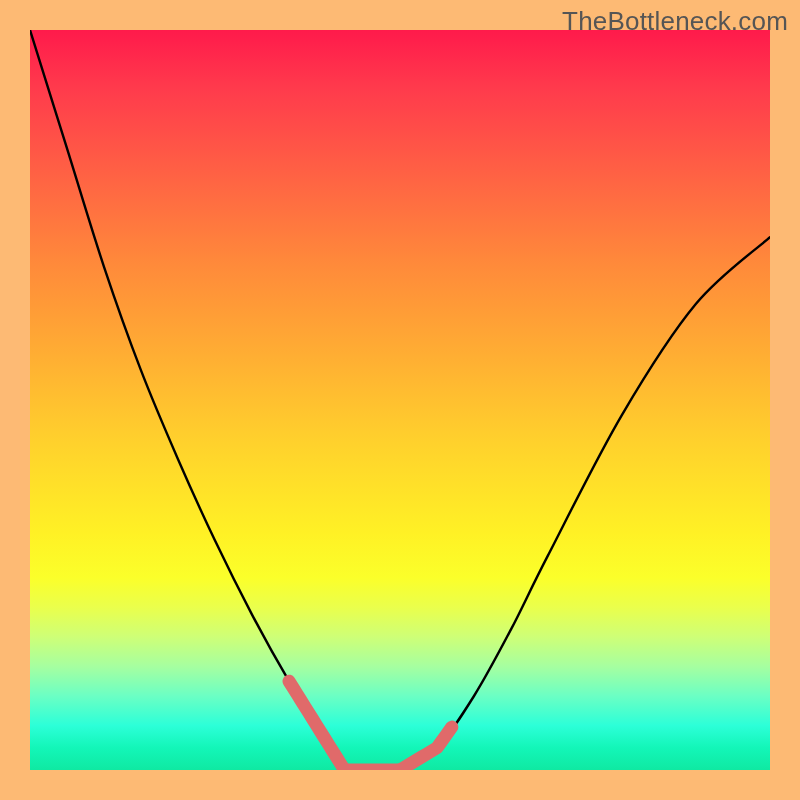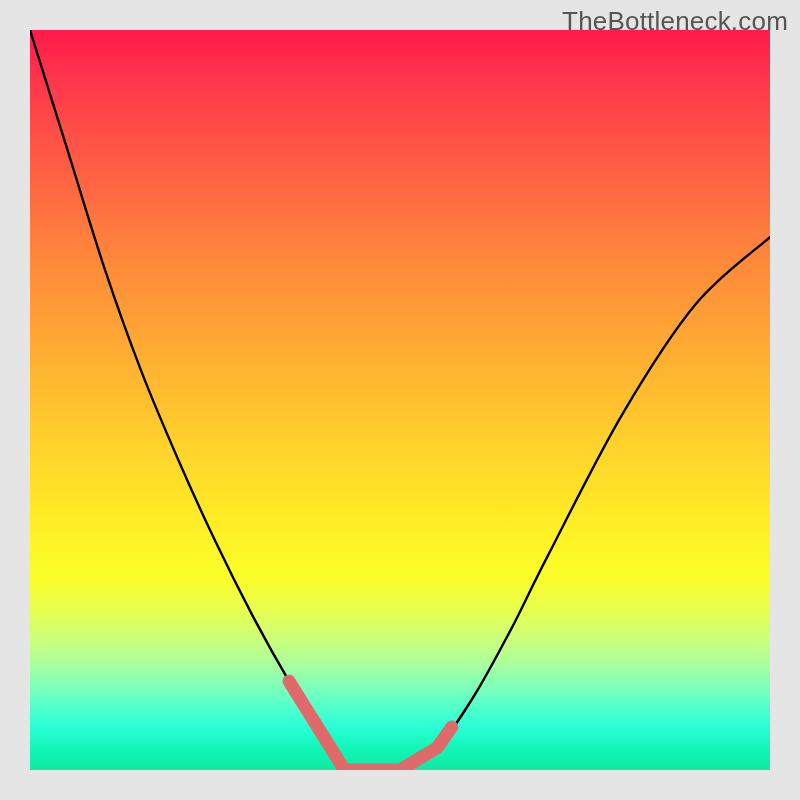--- a/index.html
+++ b/index.html
@@ -8,21 +8,21 @@
     width: 800px;
     height: 800px;
     background: #000;
     font-family: Arial, Helvetica, sans-serif;
     overflow: hidden;
   }
   .frame {
     position: relative;
     width: 800px;
     height: 800px;
-    background: #e5e5e5;
+    background: #fdba74;
   }
   .plot {
     position: absolute;
     left: 30px;
     top: 30px;
     width: 740px;
     height: 740px;
     background: linear-gradient(to bottom,
       #ff1a4b 0%,
       #ff3b4c 8%,

